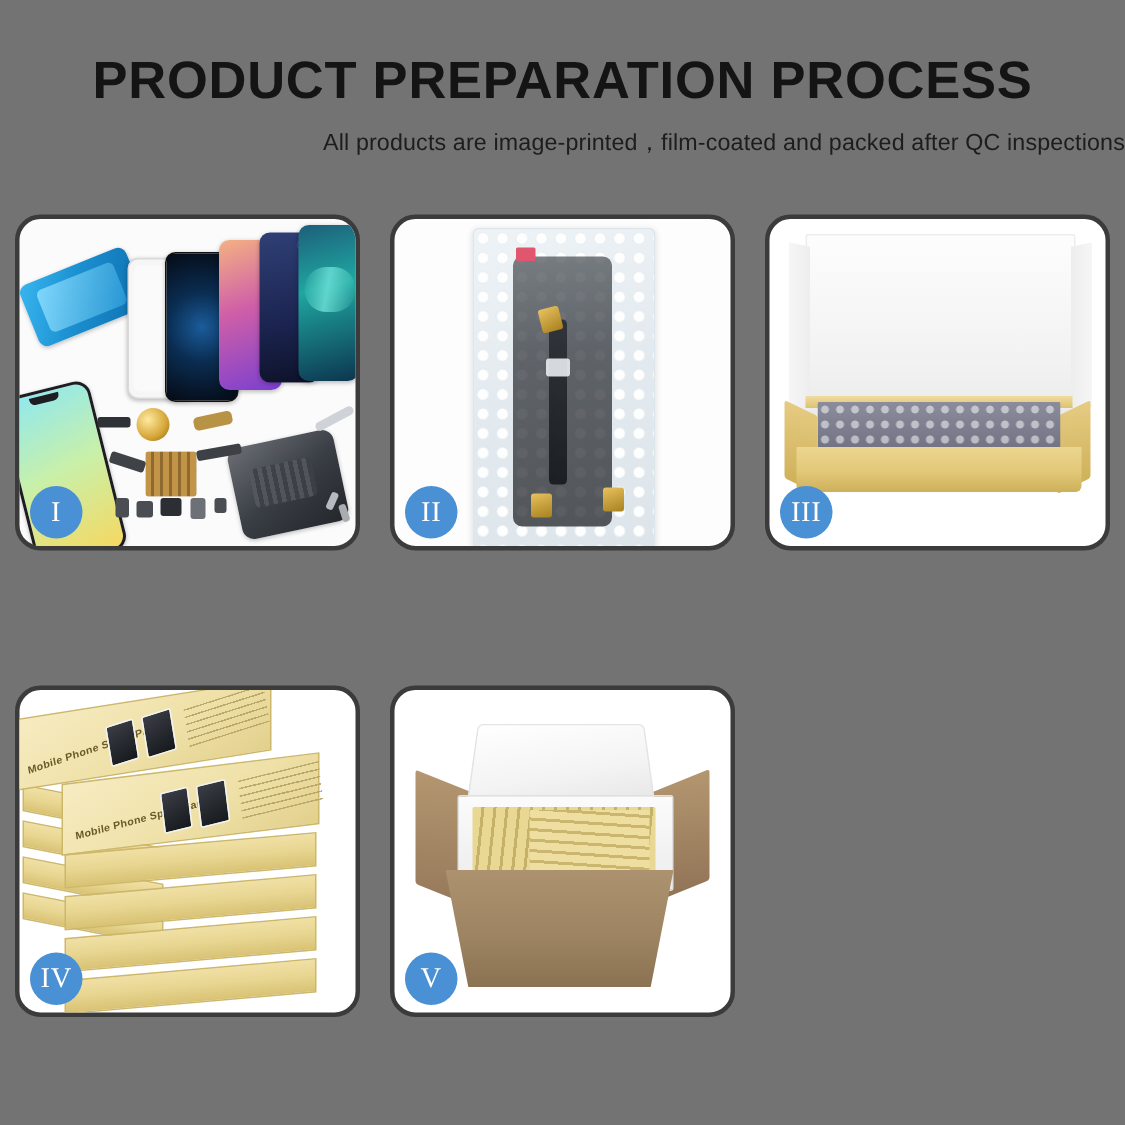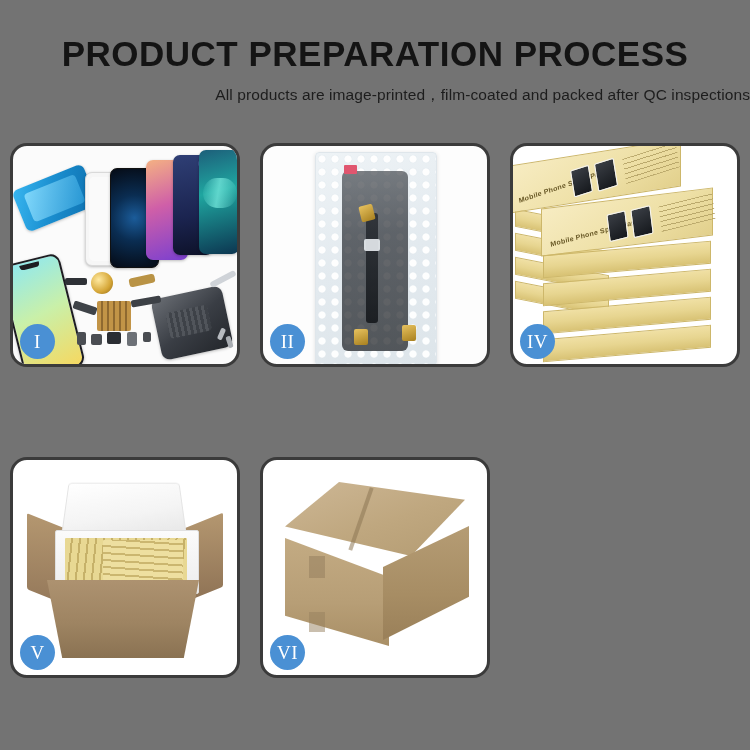--- a/index.html
+++ b/index.html
@@ -426,20 +426,31 @@
           <div class="conn-gold cg1"></div>
           <div class="conn-gold cg2"></div>
           <div class="conn-gold cg3"></div>
           <div class="white-conn"></div>
           <div class="pink-label"></div>
         </div>
       </div>
       <div class="badge">II</div>
     </div>
 
+    <div class="panel p3">
+      <div class="panel-photo">
+        <div class="box3-lid"></div>
+        <div class="box3-sideL"></div>
+        <div class="box3-sideR"></div>
+        <div class="box3-rim"></div>
+        <div class="box3-inner"></div>
+        <div class="box3-front"></div>
+      </div>
+      <div class="badge">III</div>
+    </div>
 
     <div class="panel p4">
       <div class="panel-photo">
         <div class="stack">
 
           <div class="sbox" style="left:2px;  top:72px;  width:92px; height:16px; transform:skewY(11deg);"></div>
           <div class="sbox" style="left:2px;  top:96px;  width:92px; height:16px; transform:skewY(11deg);"></div>
           <div class="sbox" style="left:2px;  top:120px; width:92px; height:16px; transform:skewY(11deg);"></div>
           <div class="sbox" style="left:2px;  top:144px; width:92px; height:16px; transform:skewY(11deg);"></div>
 
@@ -473,26 +484,15 @@
         <div class="v-flapR"></div>
         <div class="v-foam-lid"></div>
         <div class="v-foam-box"></div>
         <div class="v-contents"></div>
         <div class="v-contents2"></div>
         <div class="v-body"></div>
       </div>
       <div class="badge">V</div>
     </div>
 
-    <div class="panel p6">
-      <div class="panel-photo">
-        <div class="c-top"></div>
-        <div class="c-front"></div>
-        <div class="c-side"></div>
-        <div class="c-seam"></div>
-        <div class="c-tape1"></div>
-        <div class="c-tape2"></div>
-      </div>
-      <div class="badge">VI</div>
-    </div>
 
   </div>
 </div>
 
 </body></html>

